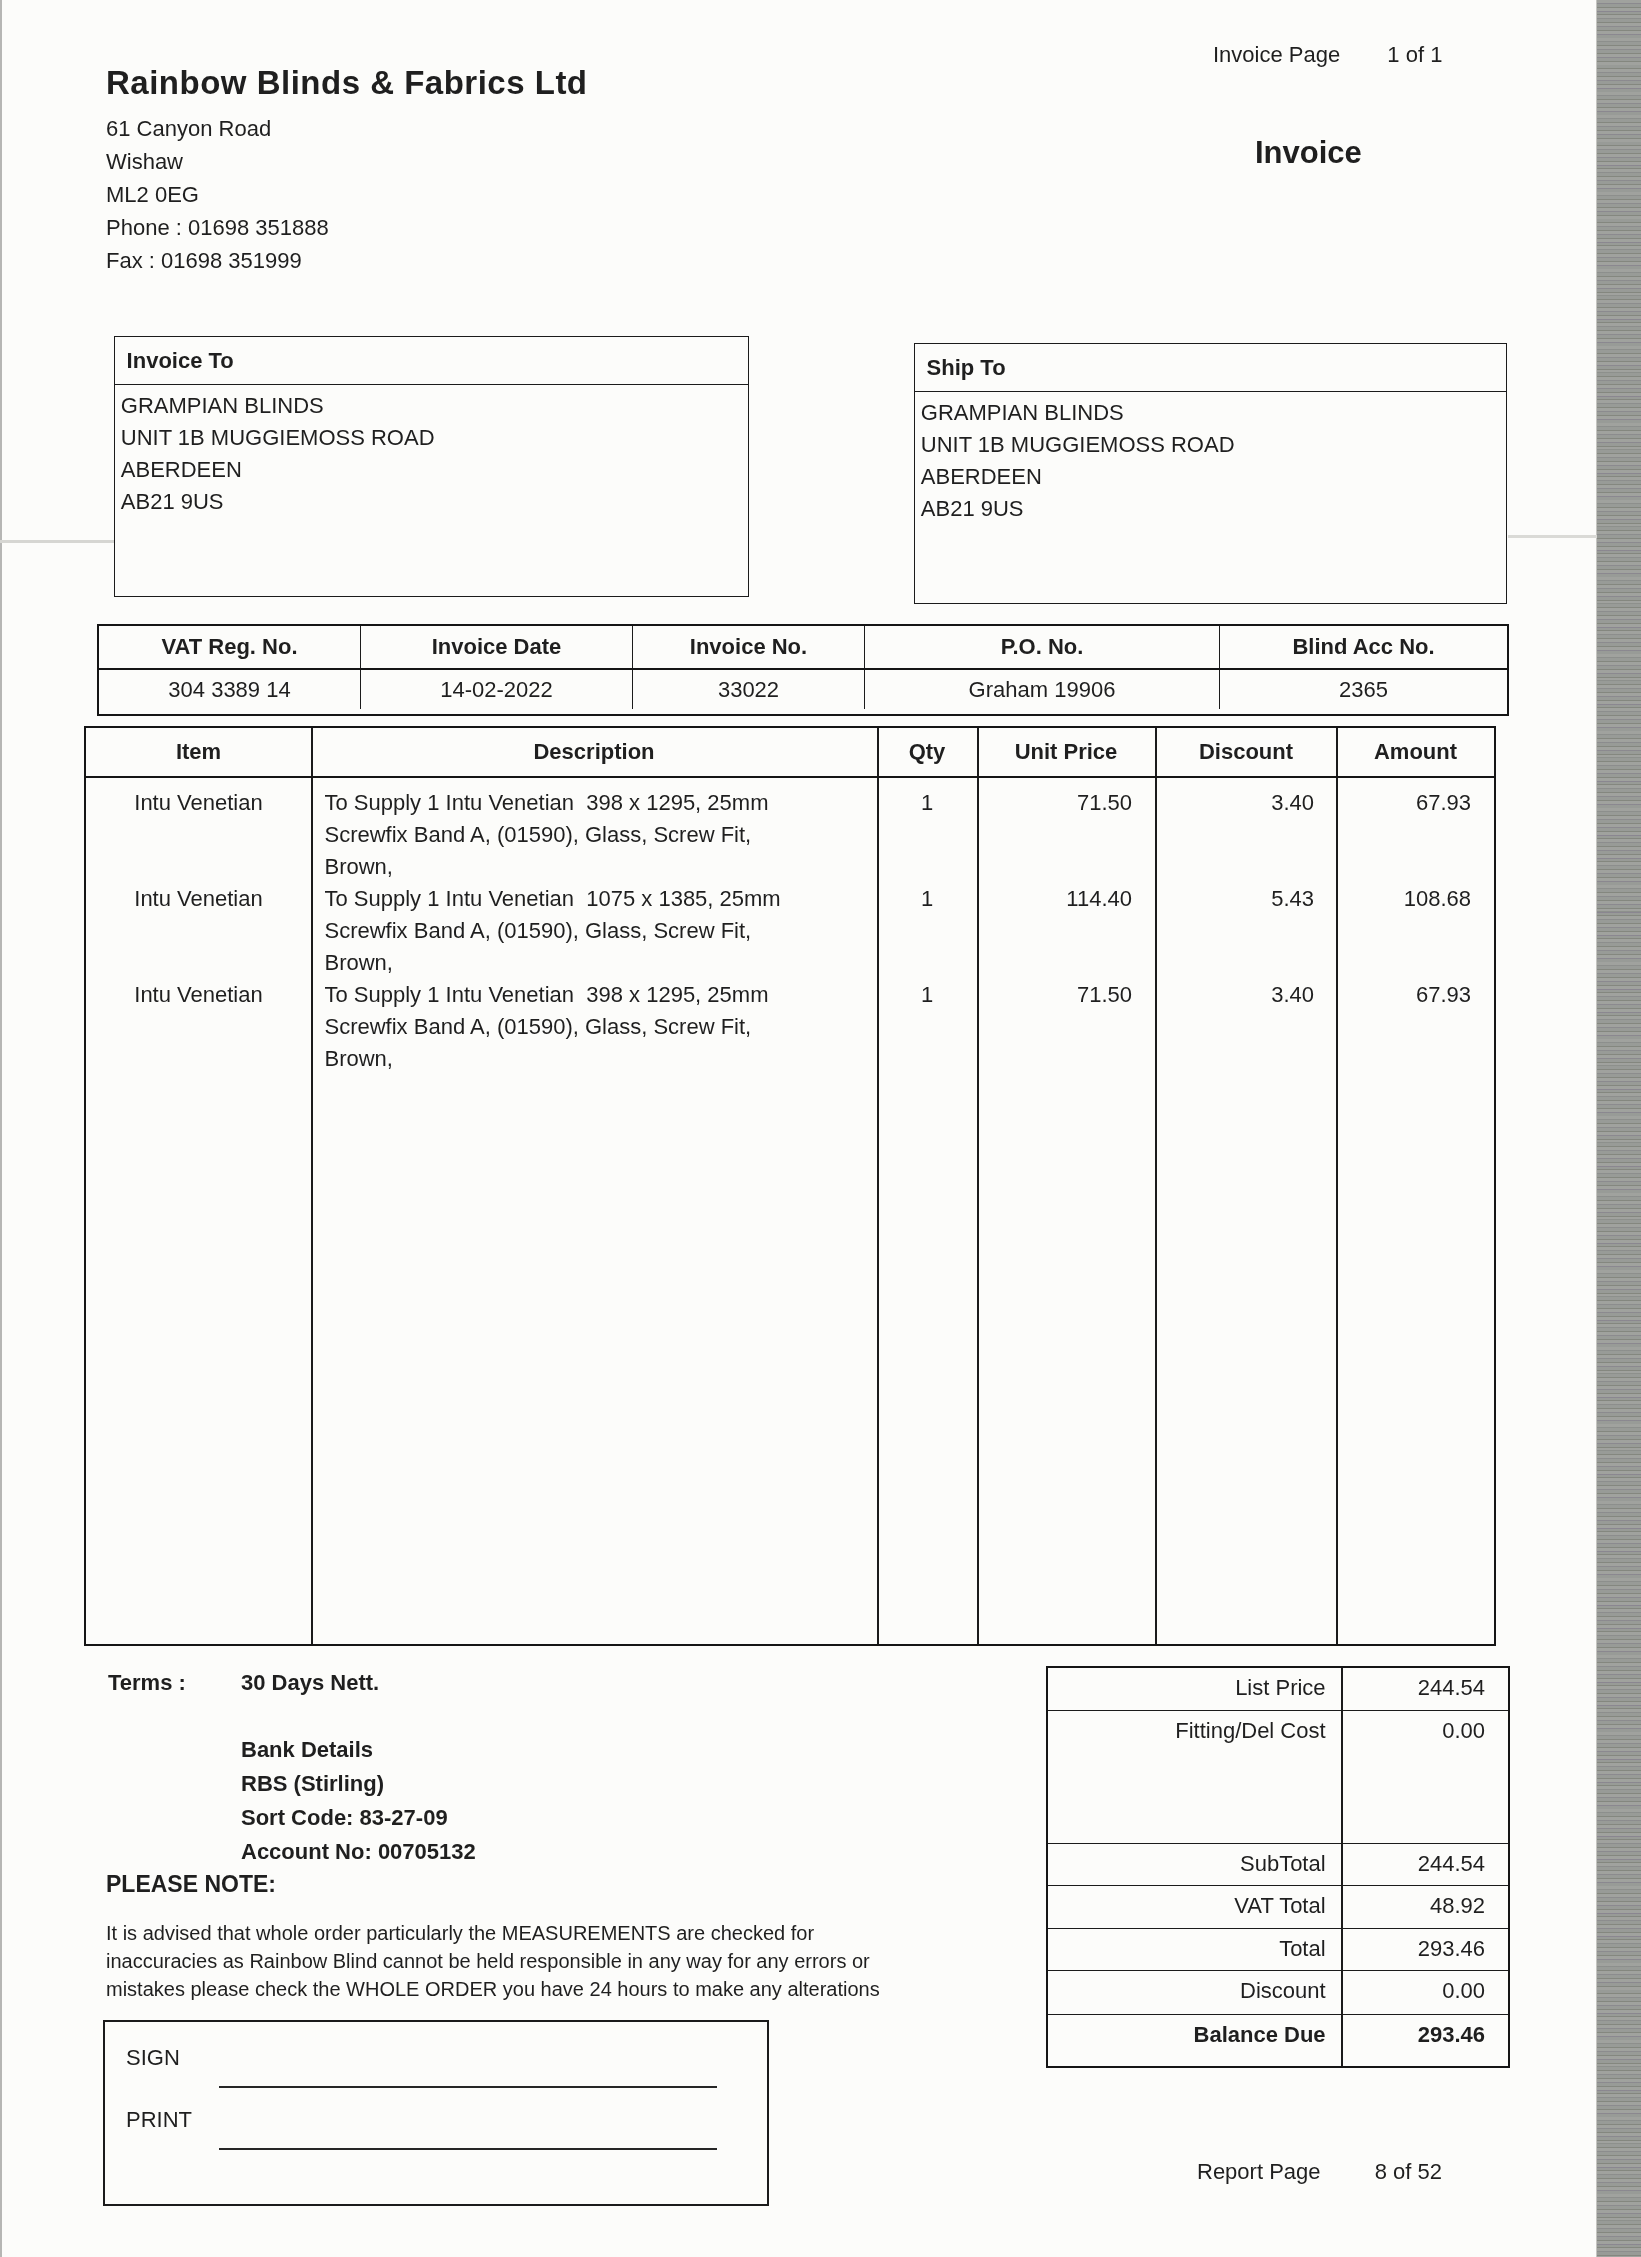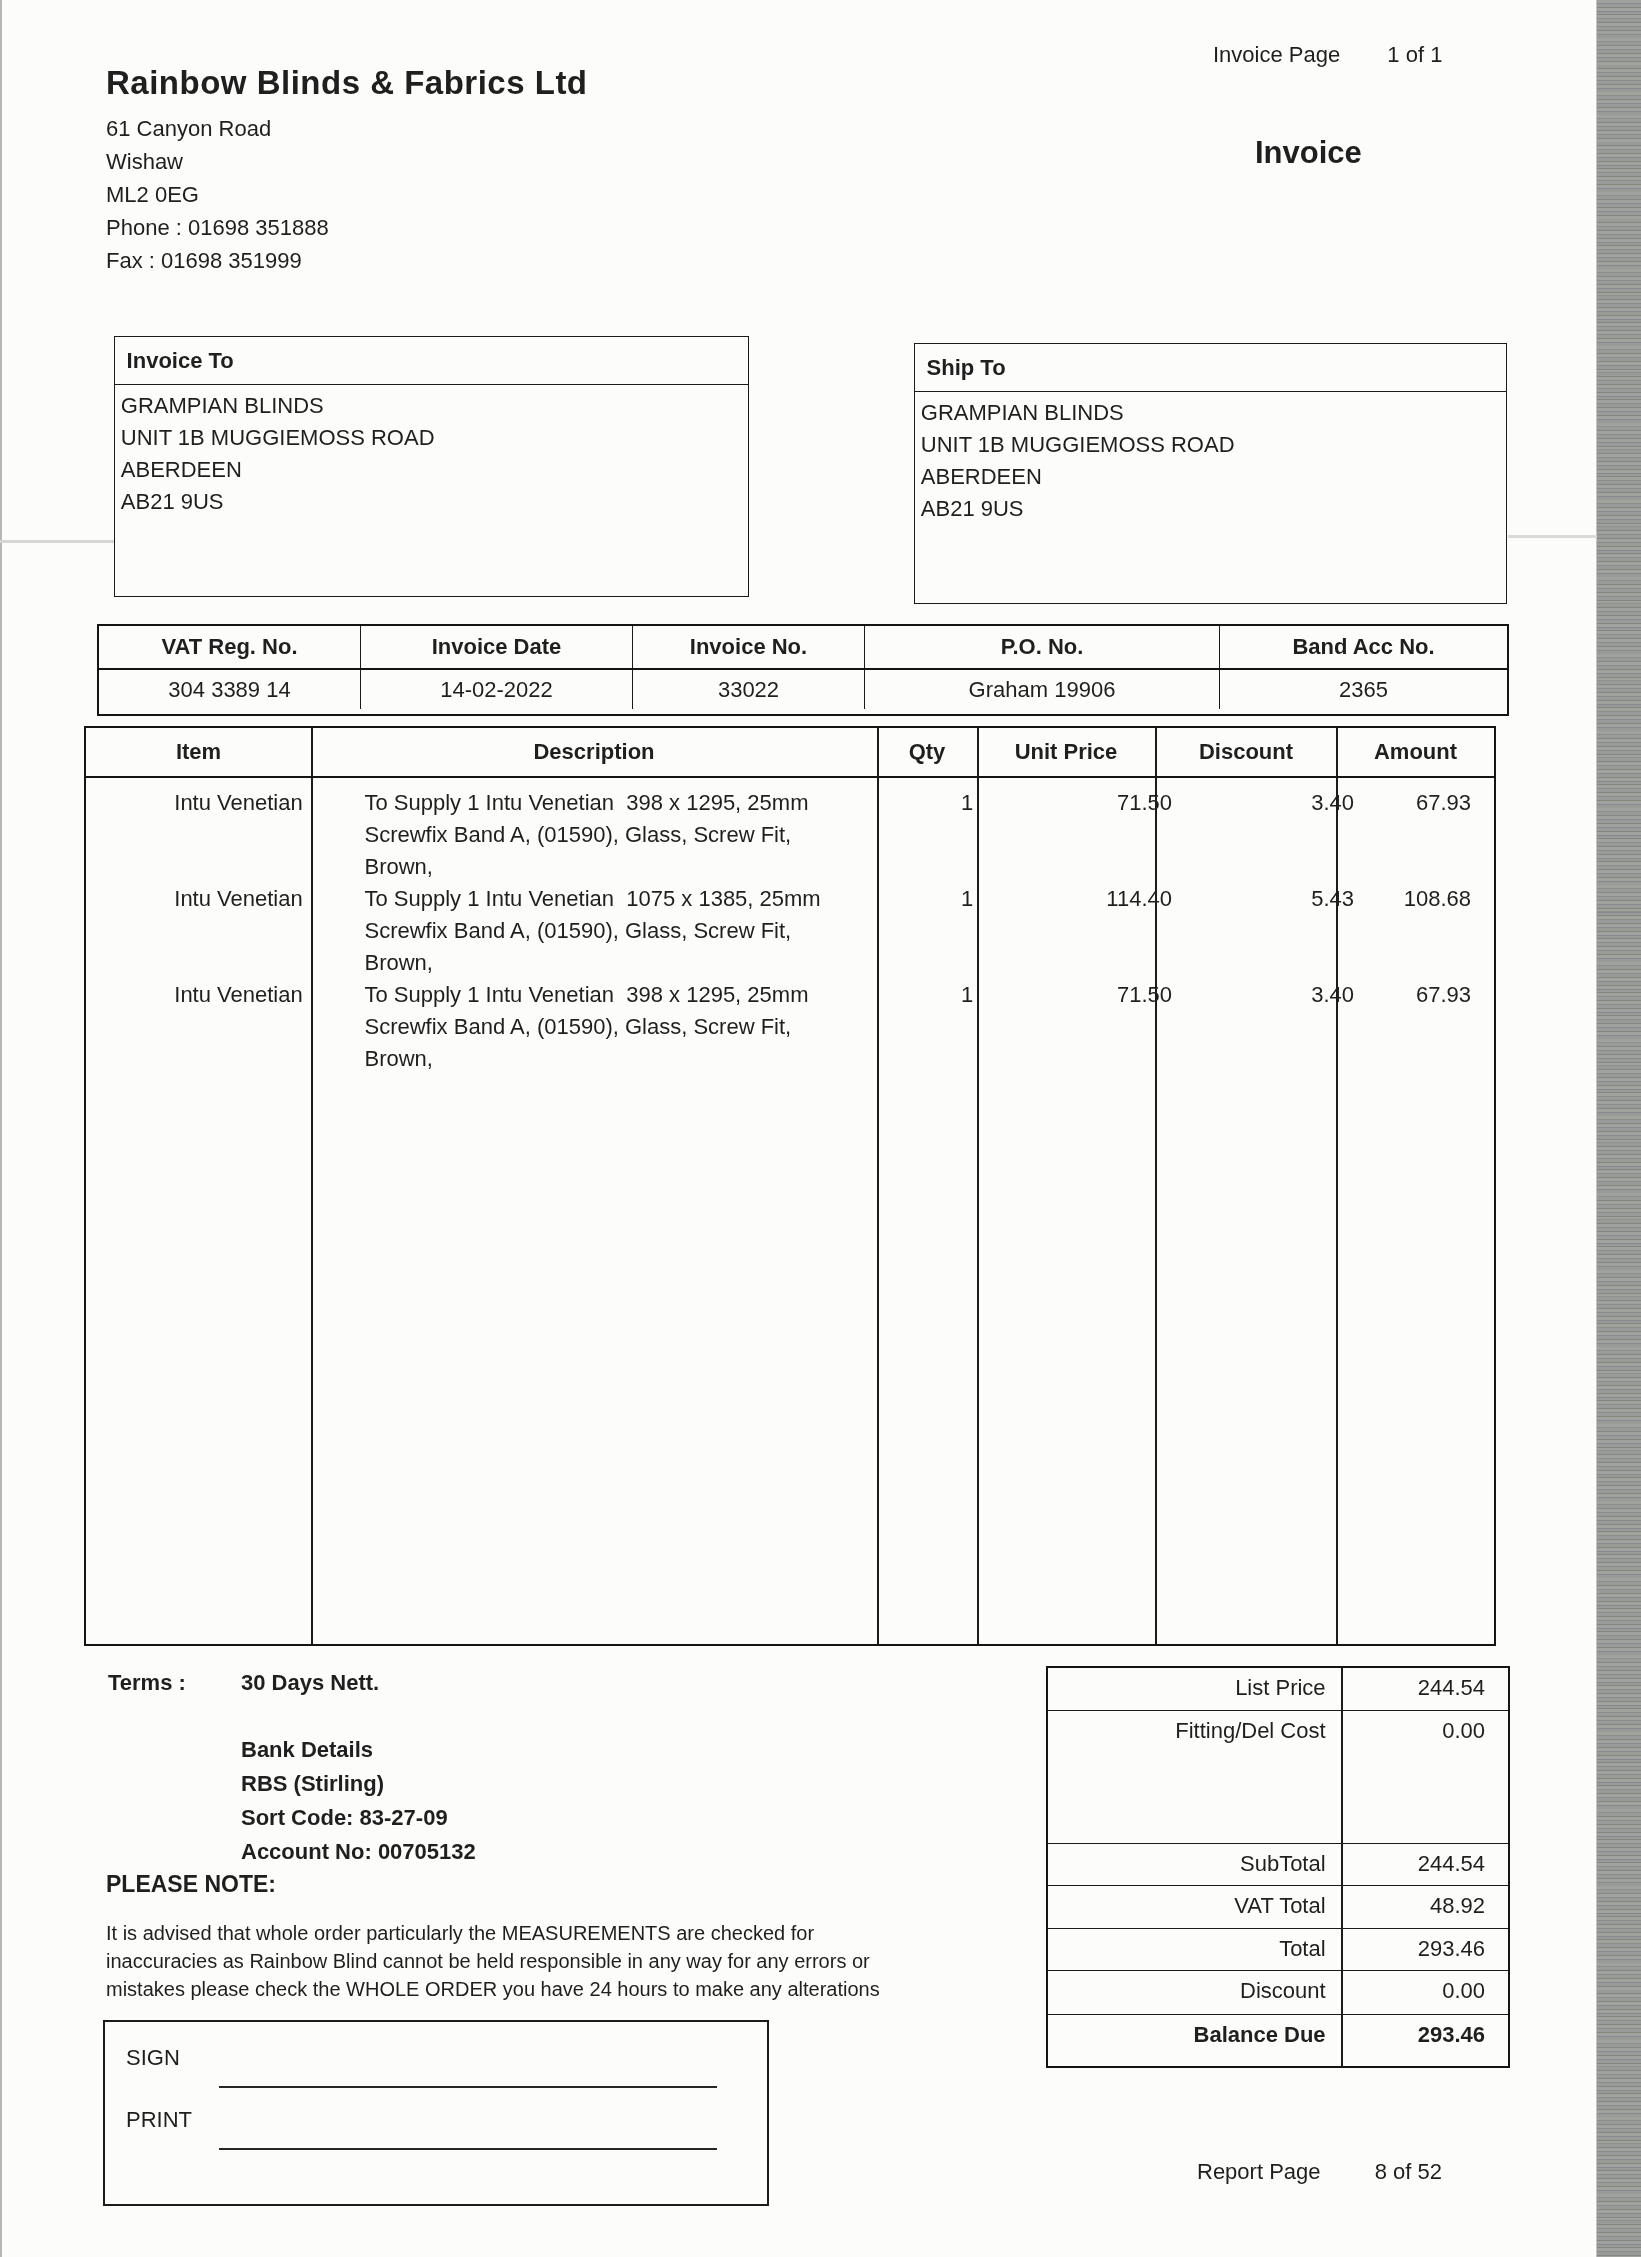--- a/index.html
+++ b/index.html
@@ -46,21 +46,21 @@
   
   .items-table{position:absolute;left:84px;top:726px;width:1412px;height:920px;
     border:2.9px solid #151515;box-sizing:border-box;}
   .col-line{position:absolute;top:0;bottom:0;width:1.9px;background:#1b1b1b;}
   .cl1{left:225px;}.cl2{left:791px;}.cl3{left:891px;}.cl4{left:1069px;}.cl5{left:1250px;}
   .items-head{position:relative;display:flex;height:50px;border-bottom:2.9px solid #151515;
     box-sizing:border-box;font-weight:bold;font-size:22px;}
   .ih{display:flex;align-items:center;justify-content:center;box-sizing:border-box;}
   .w-item{width:225px;}.w-desc{width:566px;}.w-qty{width:100px;}
   .w-unit{width:178px;}.w-disc{width:182px;}.w-amt{flex:1;}
-  .items-rows{position:relative;padding-top:8.7px;padding-left:40px;}
+  .items-rows{position:relative;padding-top:8.7px;}
   .item-row{display:flex;font-size:22px;line-height:32px;}
   .cell{box-sizing:border-box;}
   .c-item{width:225px;text-align:center;}
   .c-desc{width:566px;padding-left:13.5px;padding-right:9.7px;white-space:pre-wrap;}
   .c-qty{width:100px;text-align:center;}
   .c-unit{width:178px;text-align:right;padding-right:23px;}
   .c-disc{width:182px;text-align:right;padding-right:23px;}
   .c-amt{flex:1;text-align:right;padding-right:23px;}
   
   .terms-label{position:absolute;left:108px;top:1670px;font-size:22px;font-weight:bold;}
@@ -140,21 +140,21 @@
       <div>AB21 9US</div>
     </div>
   </div>
 
   <div class="meta-table">
     <div class="meta-row meta-head">
       <div class="meta-cell mc1">VAT Reg. No.</div>
       <div class="meta-cell mc2">Invoice Date</div>
       <div class="meta-cell mc3">Invoice No.</div>
       <div class="meta-cell mc4">P.O. No.</div>
-      <div class="meta-cell mc5">Band Acc No.</div>
+      <div class="meta-cell mc5">Blind Acc No.</div>
     </div>
     <div class="meta-row meta-vals">
       <div class="meta-cell mc1">304 3389 14</div>
       <div class="meta-cell mc2">14-02-2022</div>
       <div class="meta-cell mc3">33022</div>
       <div class="meta-cell mc4">Graham 19906</div>
       <div class="meta-cell mc5">2365</div>
     </div>
   </div>
 

